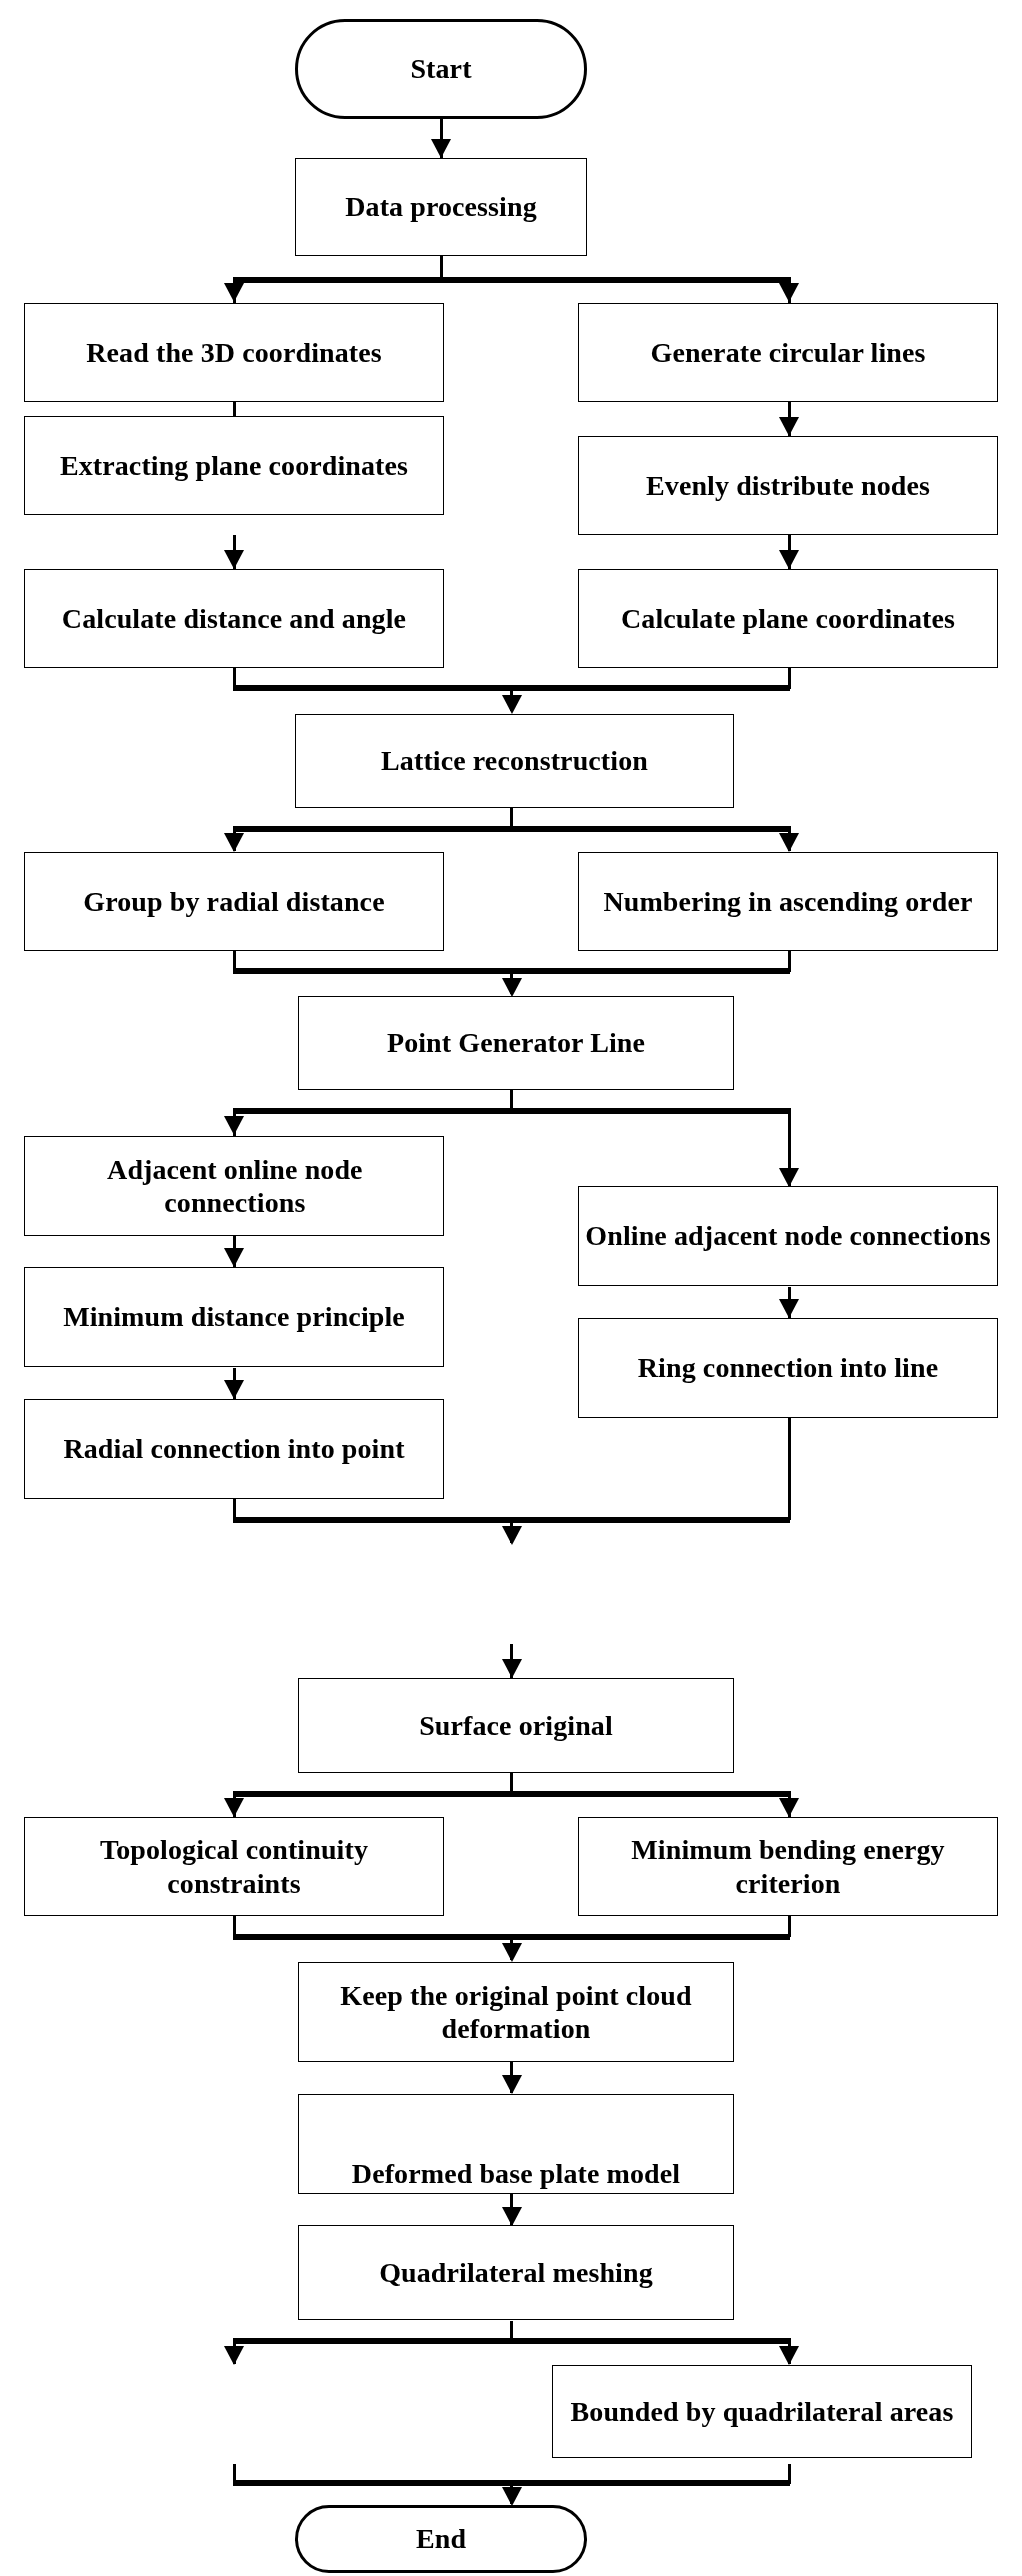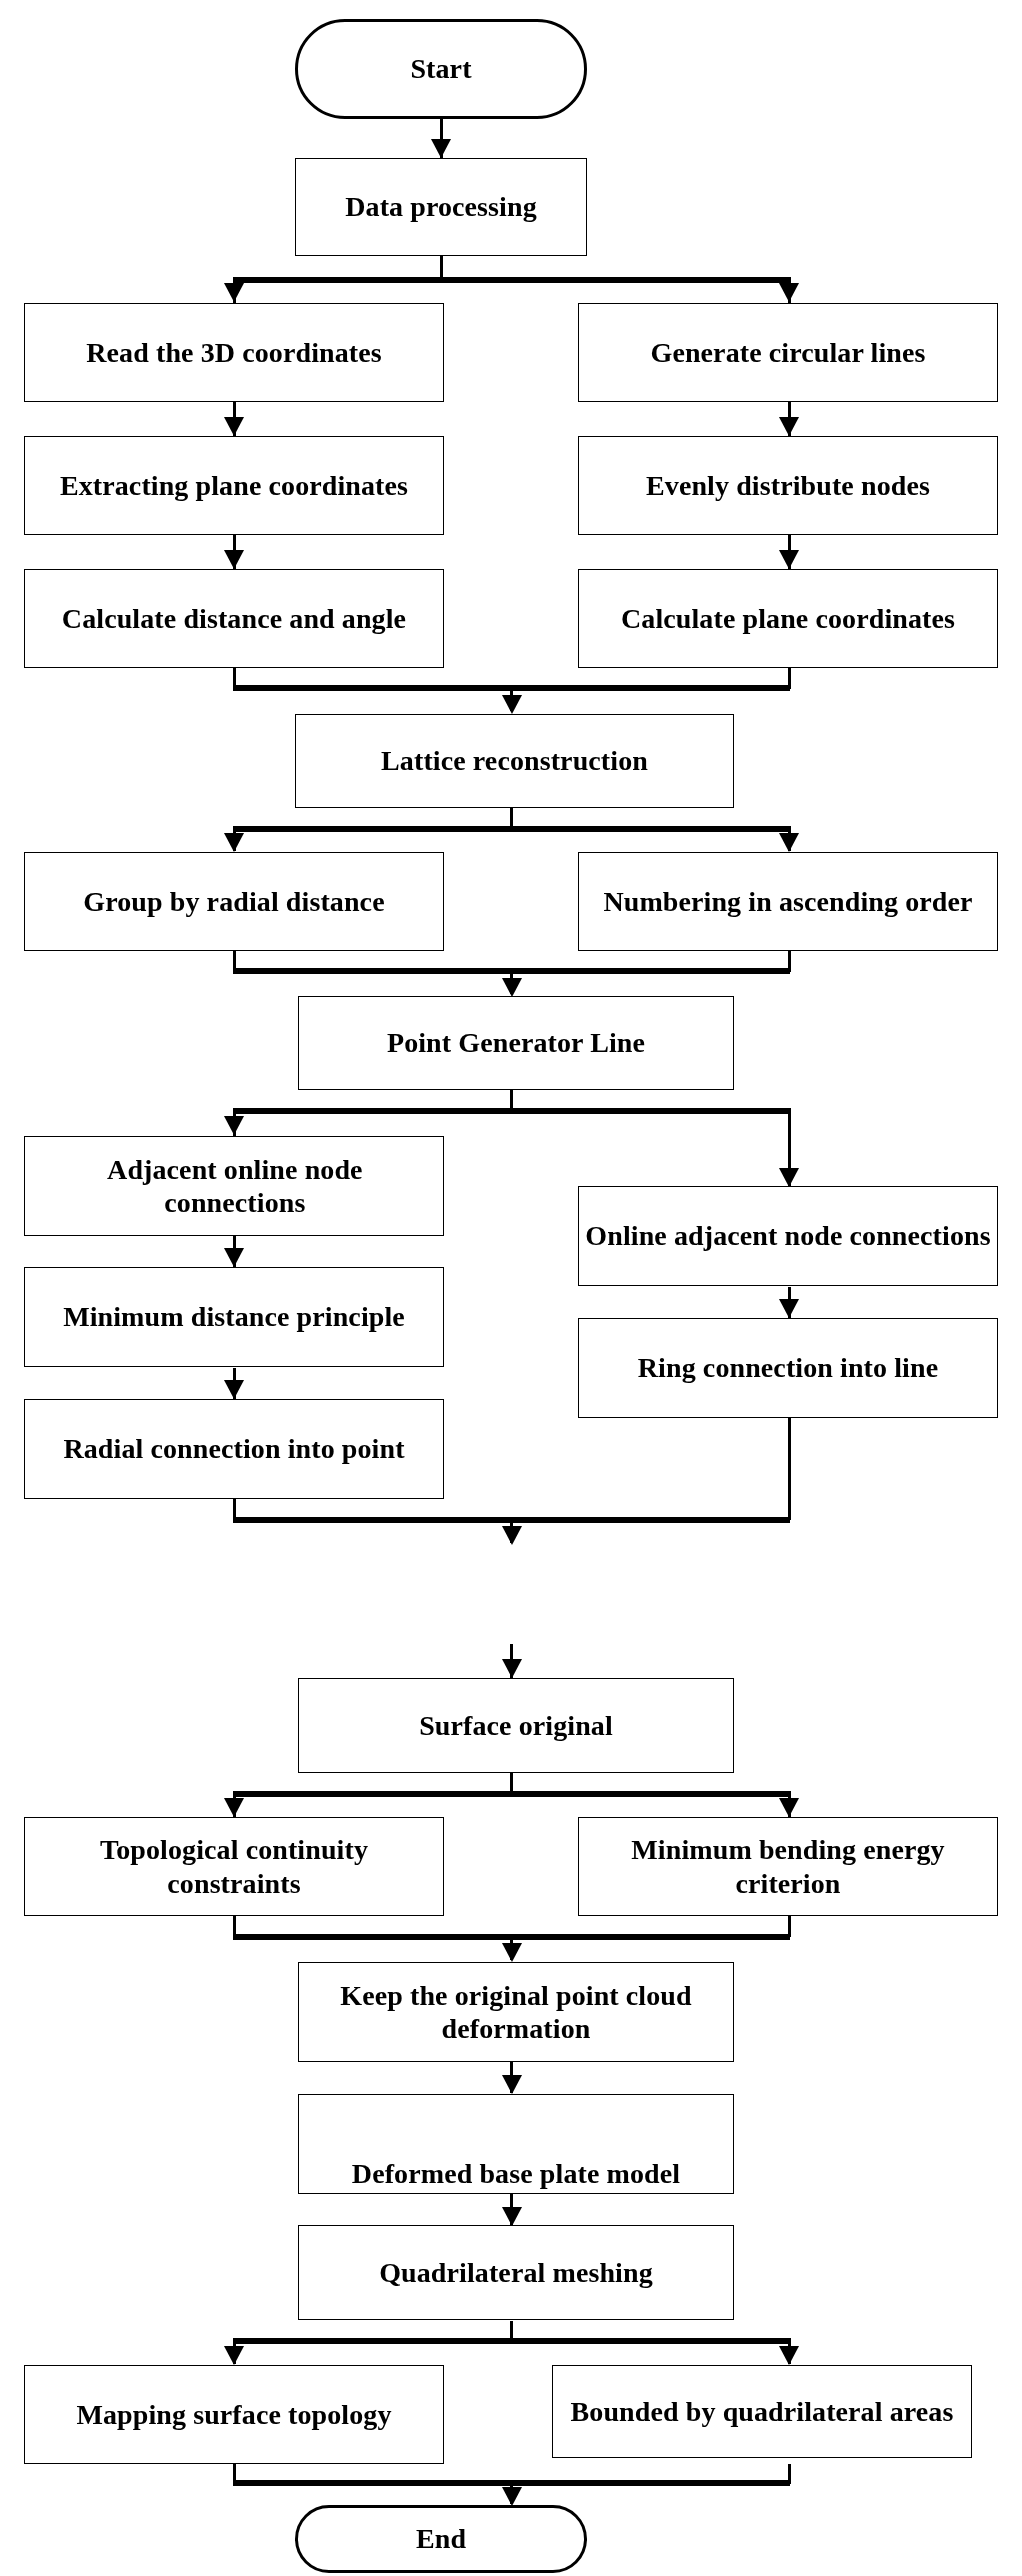--- a/index.html
+++ b/index.html
@@ -88,21 +88,21 @@
   </div>
   <div class="node" style="left:578px; top:303px; width:420px; height:99px;">
     <span class="lbl">Generate circular lines</span>
   </div>
 
   <div class="vline" style="left:233px; top:402px; height:34px;"></div>
   <div class="arrow" style="left:224px; top:417px;"></div>
   <div class="vline" style="left:788px; top:402px; height:34px;"></div>
   <div class="arrow" style="left:779px; top:417px;"></div>
 
-  <div class="node" style="left:24px; top:436px; width:420px; height:99px;">
+  <div class="node" style="left:24px; top:416px; width:420px; height:99px;">
     <span class="lbl">Extracting plane coordinates</span>
   </div>
   <div class="node" style="left:578px; top:436px; width:420px; height:99px;">
     <span class="lbl">Evenly distribute nodes</span>
   </div>
 
   <div class="vline" style="left:233px; top:535px; height:34px;"></div>
   <div class="arrow" style="left:224px; top:550px;"></div>
   <div class="vline" style="left:788px; top:535px; height:34px;"></div>
   <div class="arrow" style="left:779px; top:550px;"></div>
@@ -234,23 +234,20 @@
     <span class="lbl">Quadrilateral meshing</span>
   </div>
 
   <div class="vline" style="left:510px; top:2321px; height:20px;"></div>
   <div class="hbar" style="left:233px; top:2338px; width:557px;"></div>
   <div class="vline" style="left:233px; top:2338px; height:26px;"></div>
   <div class="arrow" style="left:224px; top:2346px;"></div>
   <div class="vline" style="left:788px; top:2338px; height:26px;"></div>
   <div class="arrow" style="left:779px; top:2346px;"></div>
 
-  <div class="node" style="left:24px; top:2365px; width:420px; height:99px;">
-    <span class="lbl">Mapping surface topology</span>
-  </div>
   <div class="node" style="left:552px; top:2365px; width:420px; height:93px;">
     <span class="lbl">Bounded by quadrilateral areas</span>
   </div>
 
   <div class="vline" style="left:233px; top:2464px; height:20px;"></div>
   <div class="vline" style="left:788px; top:2464px; height:20px;"></div>
   <div class="hbar" style="left:233px; top:2480px; width:557px;"></div>
   <div class="vline" style="left:510px; top:2480px; height:24px;"></div>
   <div class="arrow" style="left:502px; top:2487px;"></div>
 

